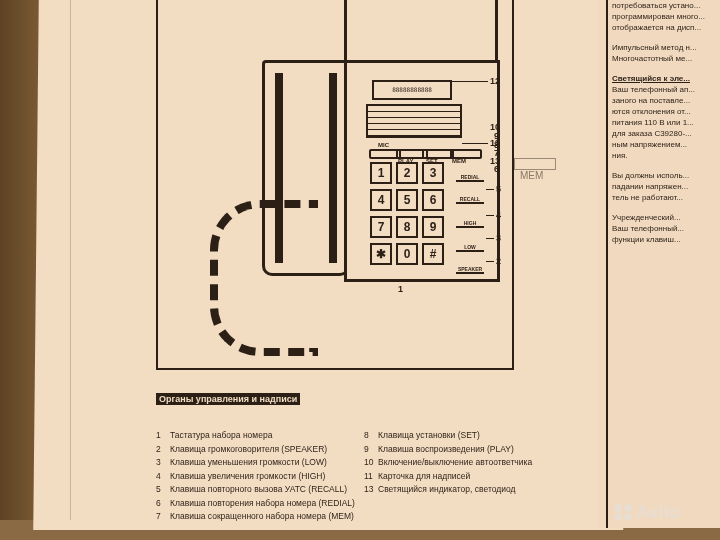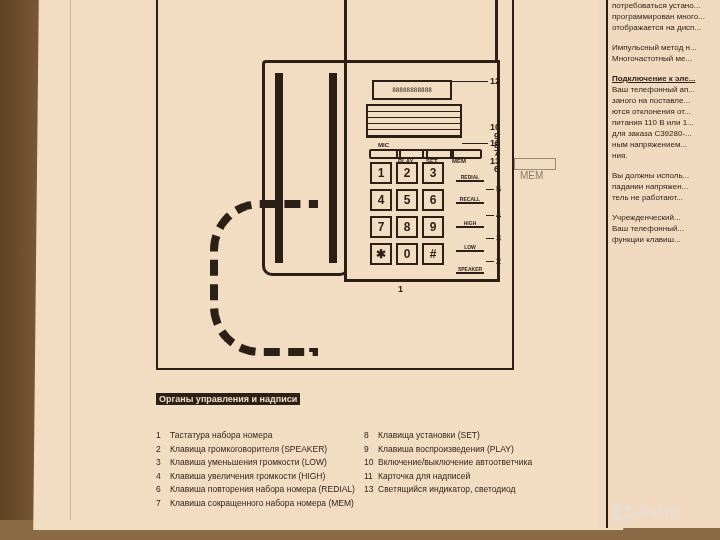--- a/index.html
+++ b/index.html
@@ -111,20 +111,21 @@
 <span class="callout" style="left:496px;top:256px">2</span>
 <span class="callout" style="left:398px;top:284px">1</span>
 
 <div class="legend">
   <div class="legend-title">Органы управления и надписи</div>
   <ul class="legend-list">
     <li class="legend-item"><span class="num">1</span><span>Тастатура набора номера</span></li>
     <li class="legend-item"><span class="num">2</span><span>Клавища громкоговорителя (SPEAKER)</span></li>
     <li class="legend-item"><span class="num">3</span><span>Клавиша уменьшения громкости (LOW)</span></li>
     <li class="legend-item"><span class="num">4</span><span>Клавиша увеличения громкости (HIGH)</span></li>
+    <li class="legend-item"><span class="num">5</span><span>Клавиша повторного вызова УАТС (RECALL)</span></li>
     <li class="legend-item"><span class="num">6</span><span>Клавиша повторения набора номера (REDIAL)</span></li>
     <li class="legend-item"><span class="num">7</span><span>Клавиша сокращенного набора номера (MEM)</span></li>
   </ul>
 </div>
 <ul class="legend-list legend-col2">
   <li class="legend-item"><span class="num">8</span><span>Клавища установки (SET)</span></li>
   <li class="legend-item"><span class="num">9</span><span>Клавиша воспроизведения (PLAY)</span></li>
   <li class="legend-item"><span class="num">10</span><span>Включение/выключение автоответчика</span></li>
   <li class="legend-item"><span class="num">11</span><span>Карточка для надписей</span></li>
   <li class="legend-item"><span class="num">13</span><span>Светящийся индикатор, светодиод</span></li>
@@ -136,21 +137,21 @@
   <p>
     <span>потребоваться устано...</span><br>
     <span>программирован много...</span><br>
     <span>отображается на дисп...</span>
   </p>
   <p style="font-weight:normal">
     <span>Импульсный метод н...</span><br>
     <span>Многочастотный ме...</span>
   </p>
   <p>
-    <span style="font-weight:bold;text-decoration:underline">Подключение к эле...</span><br>
+    <span style="font-weight:bold;text-decoration:underline">Светящийся к эле...</span><br>
     <span>Ваш телефонный ап...</span><br>
     <span>заного на поставле...</span><br>
     <span>ются отклонения от...</span><br>
     <span>питания 110 В или 1...</span><br>
     <span>для заказа С39280-...</span><br>
     <span>ным напряжением...</span><br>
     <span>ния.</span>
   </p>
   <p>
     <span>Вы должны исполь...</span><br>

